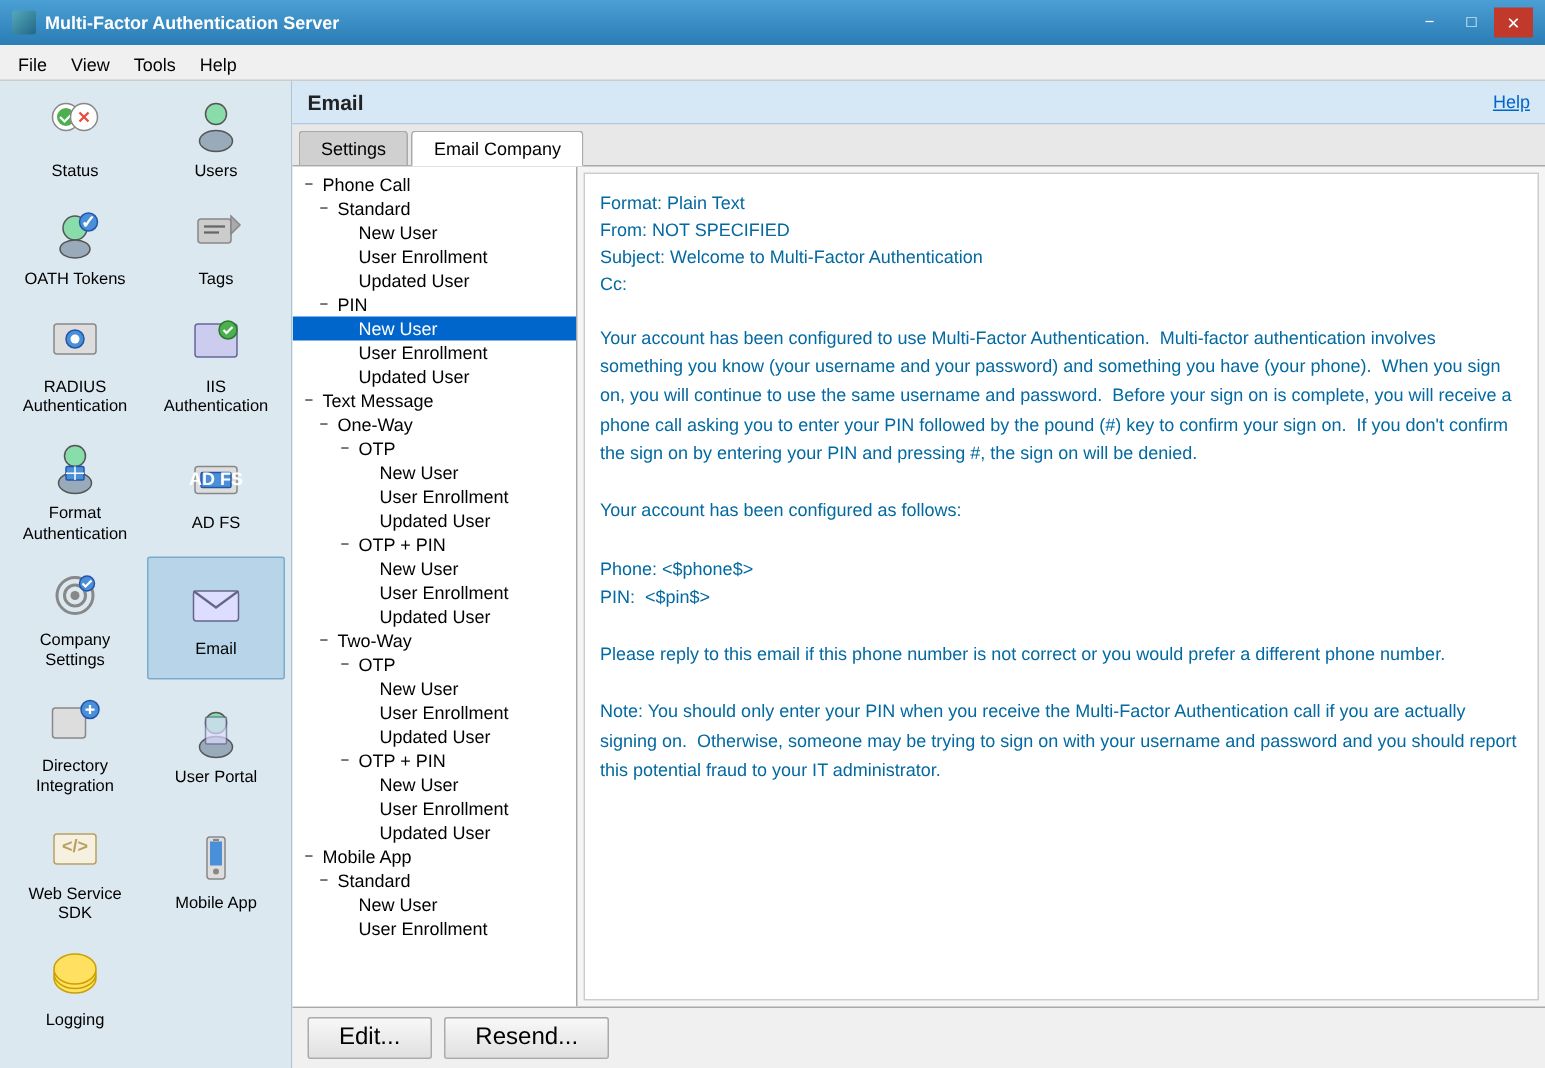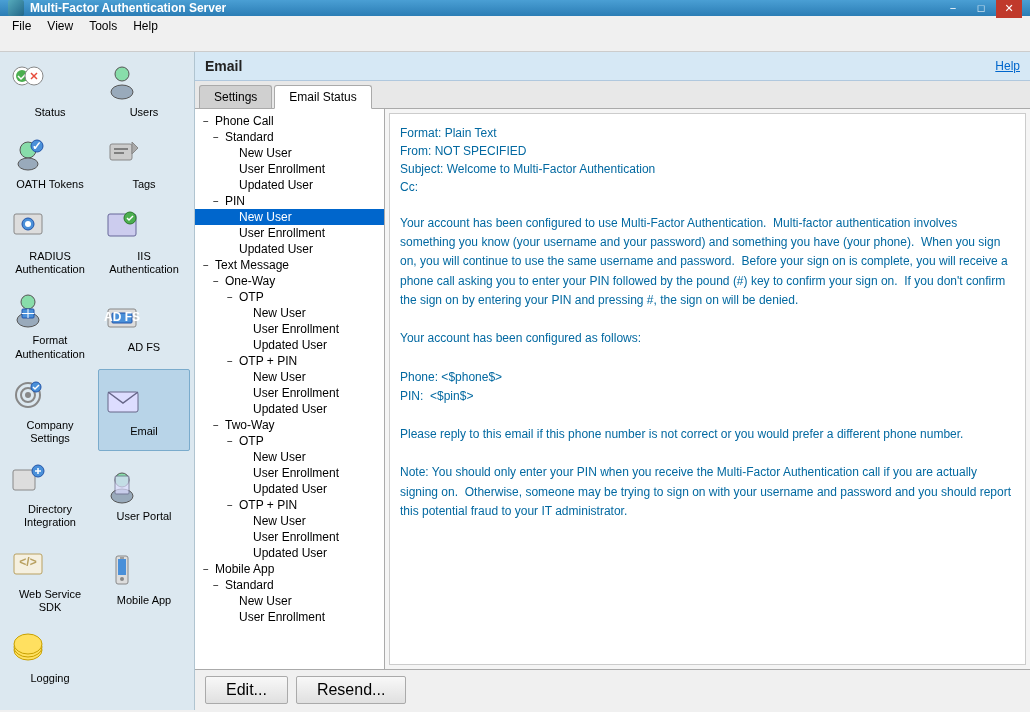--- a/index.html
+++ b/index.html
@@ -1,44 +1,44 @@
 <!DOCTYPE html>
 <html><head>
   <meta charset="utf-8">
   <style>
     * { box-sizing: border-box; margin: 0; padding: 0; font-family: 'Segoe UI', Tahoma, sans-serif; font-size: 12px; }
     body { width: 1030px; height: 712px; background: #f0f0f0; overflow: hidden; }
 
     
     .title-bar {
       background: linear-gradient(to bottom, #4a9fd4, #2b7db5);
-      height: 16px;
+      height: 30px;
       display: flex;
       align-items: center;
       justify-content: space-between;
       padding: 0 8px;
       color: white;
     }
     .title-bar-left { display: flex; align-items: center; gap: 6px; }
     .title-bar-title { font-size: 12px; font-weight: 600; }
     .title-bar-controls { display: flex; gap: 2px; }
     .title-btn {
       width: 26px; height: 20px; border: none; cursor: pointer;
       display: flex; align-items: center; justify-content: center;
       font-size: 11px; color: white; background: transparent;
     }
     .title-btn.close { background: #c0392b; }
 
     
     .menu-bar {
       background: #f0f0f0;
       border-bottom: 1px solid #ccc;
-      height: 36px;
-      display: flex;
-      align-items: flex-start;
+      height: 24px;
+      display: flex;
+      align-items: flex-end;
       padding: 0 4px;
     }
     .menu-item {
       padding: 3px 8px;
       cursor: pointer;
       border-radius: 2px;
       font-size: 12px;
     }
 
     
@@ -55,20 +55,21 @@
       overflow-y: auto;
       padding: 4px;
       display: grid;
       grid-template-columns: 1fr 1fr;
       gap: 2px;
       align-content: start;
     }
     .sidebar-item {
       display: flex;
       flex-direction: column;
+      align-items: center;
       padding: 6px 4px;
       cursor: pointer;
       border-radius: 2px;
       text-align: center;
       min-height: 70px;
       justify-content: center;
     }
     .sidebar-item.active { background: #b8d4e8; border: 1px solid #7aabcc; }
     .sidebar-icon {
       width: 40px; height: 40px;
@@ -400,21 +401,21 @@
 
   <div class="content-area">
 
     <div class="content-header">
       <span class="content-title">Email</span>
       <a class="help-link">Help</a>
     </div>
 
     <div class="tab-bar">
       <div class="tab">Settings</div>
-      <div class="tab active">Email Status</div>
+      <div class="tab active">Email Company</div>
     </div>
 
     <div class="two-pane">
 
       <div class="tree-panel">
         <div id="tree-container">
             <div class="tree-node">
               <span class="tree-expand">−</span>
               <span class="tree-label">Phone Call</span>
             </div>

